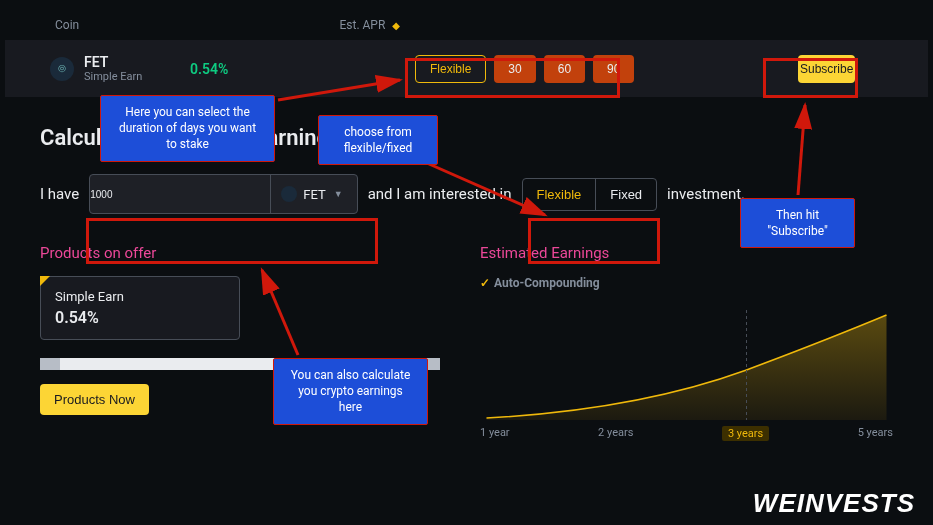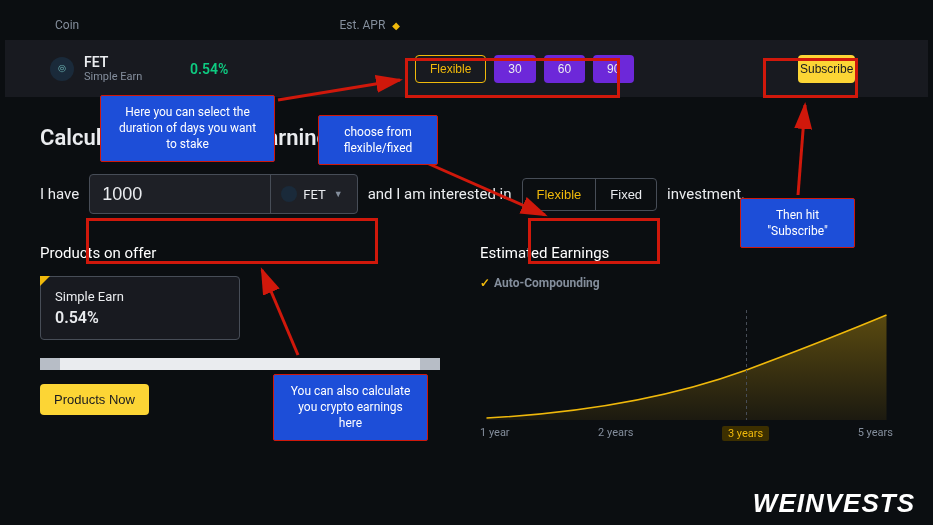--- a/index.html
+++ b/index.html
@@ -30,21 +30,21 @@
       width: 24px; height: 24px; border-radius: 50%;
       background: #1a2a3a;
       display: flex; align-items: center; justify-content: center;
       font-size: 10px; color: #6aa;
     }
     .coin-name { font-size: 14px; font-weight: 600; color: #eaecef; }
     .coin-sub { font-size: 11px; color: #848e9c; }
     .apr-cell { width: 215px; color: #0ecb81; font-weight: 600; font-size: 14px; }
     .duration-cell { flex: 1; display: flex; gap: 8px; padding-left: 10px; }
     .dur-btn {
-      background: #6d28d9; color: #eaecef; border: none;
+      background: #c2410c; color: #eaecef; border: none;
       padding: 6px 14px; font-size: 12px; border-radius: 4px;
       cursor: pointer;
     }
     .dur-btn.active { background: transparent; border: 1px solid #f0b90b; color: #f0b90b; }
     .subscribe-cell { width: 90px;}
     .subscribe-btn {
       background: #fcd535; color: #181a20; border: none;
       padding: 7px 2px; font-size: 12px; font-weight: 500; border-radius: 4px;
       cursor: pointer;
     }
@@ -53,39 +53,39 @@
     .calc-title { font-size: 22px; font-weight: 600; margin-bottom: 24px; }
     .calc-row { display: flex; align-items: center; gap: 10px; font-size: 15px; color: #eaecef; }
     .amount-group {
       display: flex; align-items: center;
       border: 1px solid #474d57; border-radius: 4px;
       background: #1e2026;
       height: 40px;
     }
     .amount-input {
       background: transparent; border: none; color: #eaecef;
-      padding: 0 12px; width: 180px; font-size: 18px; outline: none;
+      padding: 0 0; width: 180px; font-size: 10px; outline: none;
     }
     .coin-select {
       display: flex; align-items: center; gap: 6px;
       padding: 0 14px 0 10px; border-left: 1px solid #474d57;
       height: 100%; cursor: pointer; font-size: 13px;
     }
     .mini-icon { width: 16px; height: 16px; border-radius: 50%; background: #1a2a3a; display:inline-block; }
     .chev { color: #848e9c; font-size: 9px; margin-left: 2px; }
 
     .invest-tabs { display: flex; border: 1px solid #474d57; border-radius: 4px; overflow: hidden; }
     .invest-tab { padding: 8px 14px; font-size: 13px; cursor: pointer; background: transparent; border: none; color: #eaecef; }
     .invest-tab.active { color: #f0b90b; }
     .invest-tab + .invest-tab { border-left: 1px solid #474d57; }
 
     .lower { display: flex; padding: 20px 40px 0 40px; gap: 40px; }
     .left-col { width: 400px; }
     .right-col { flex: 1; position: relative; }
-    .sub-title { font-size: 15px; color: #ffffff; margin-bottom: 14px; }
+    .sub-title { font-size: 15px; color: #ec4899; margin-bottom: 14px; }
 
     .product-card {
       border: 1px solid #474d57; border-radius: 4px;
       padding: 12px 14px; position: relative; width: 200px;
       background: #181a20;
     }
     .product-card::before {
       content: ""; position: absolute; top: -1px; left: -1px;
       border-top: 10px solid #f0b90b; border-right: 10px solid transparent;
     }
@@ -224,21 +224,21 @@
 </div>
 
 <div class="red-box" style="left:405px; top:58px; width:215px; height:40px;"></div>
 <div class="red-box" style="left:763px; top:58px; width:95px; height:40px;"></div>
 <div class="red-box" style="left:86px; top:218px; width:292px; height:46px;"></div>
 <div class="red-box" style="left:528px; top:218px; width:132px; height:46px;"></div>
 
 <div class="callout" style="left:100px; top:95px; width:175px;">Here you can select the duration of days you want to stake</div>
 <div class="callout" style="left:318px; top:115px; width:120px;">choose from flexible/fixed</div>
 <div class="callout" style="left:740px; top:198px; width:115px;">Then hit "Subscribe"</div>
-<div class="callout" style="left:273px; top:374px; width:155px;">You can also calculate you crypto earnings here</div>
+<div class="callout" style="left:273px; top:358px; width:155px;">You can also calculate you crypto earnings here</div>
 
 <svg class="arrows">
   <defs>
     <marker id="ah" markerWidth="10" markerHeight="10" refX="8" refY="3" orient="auto">
       <path d="M0,0 L9,3 L0,6 Z" fill="#d0180b"></path>
     </marker>
   </defs>
   <line x1="278" y1="100" x2="400" y2="80" stroke="#d0180b" stroke-width="3" marker-end="url(#ah)"></line>
   <line x1="420" y1="160" x2="545" y2="215" stroke="#d0180b" stroke-width="3" marker-end="url(#ah)"></line>
   <line x1="798" y1="195" x2="805" y2="105" stroke="#d0180b" stroke-width="3" marker-end="url(#ah)"></line>

